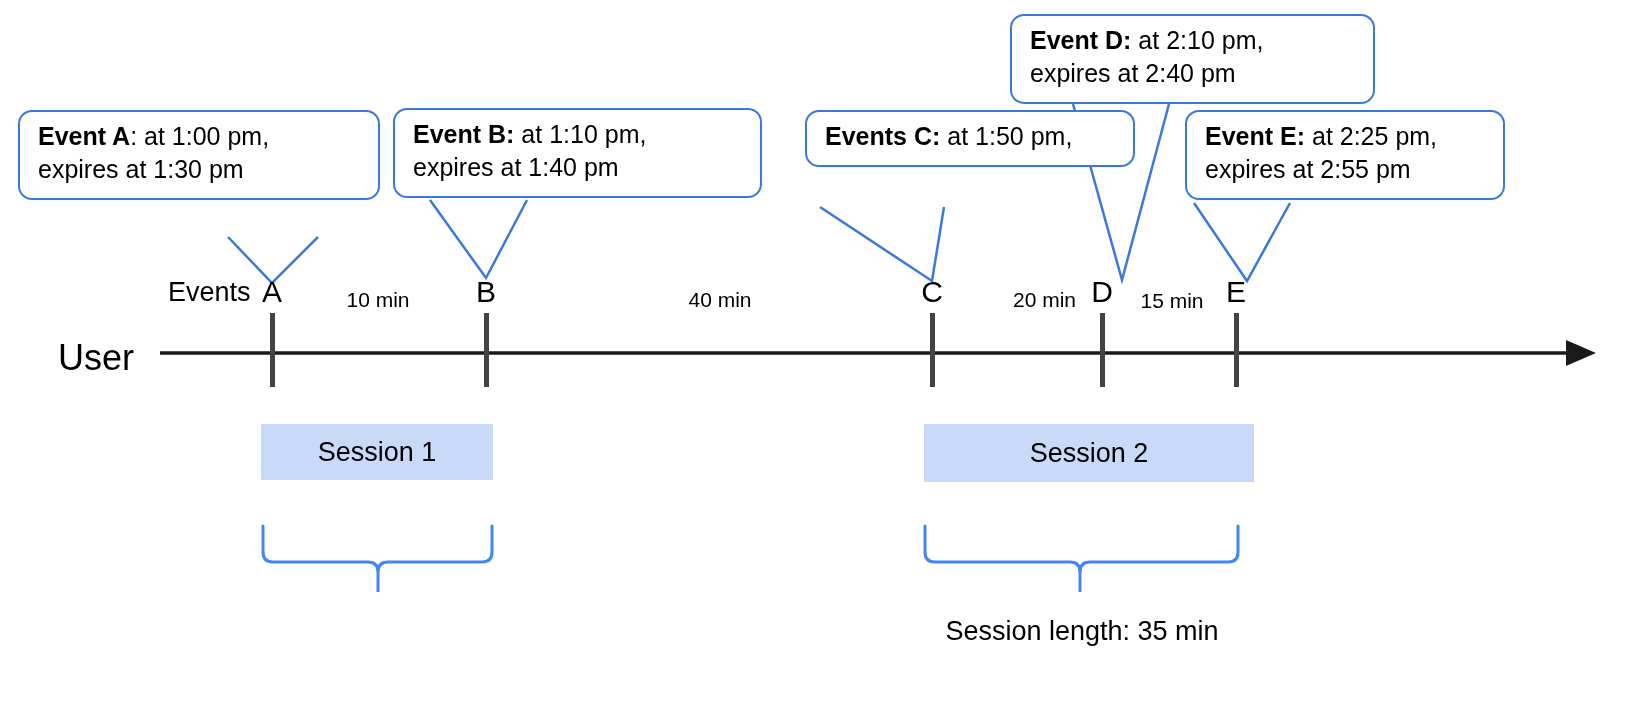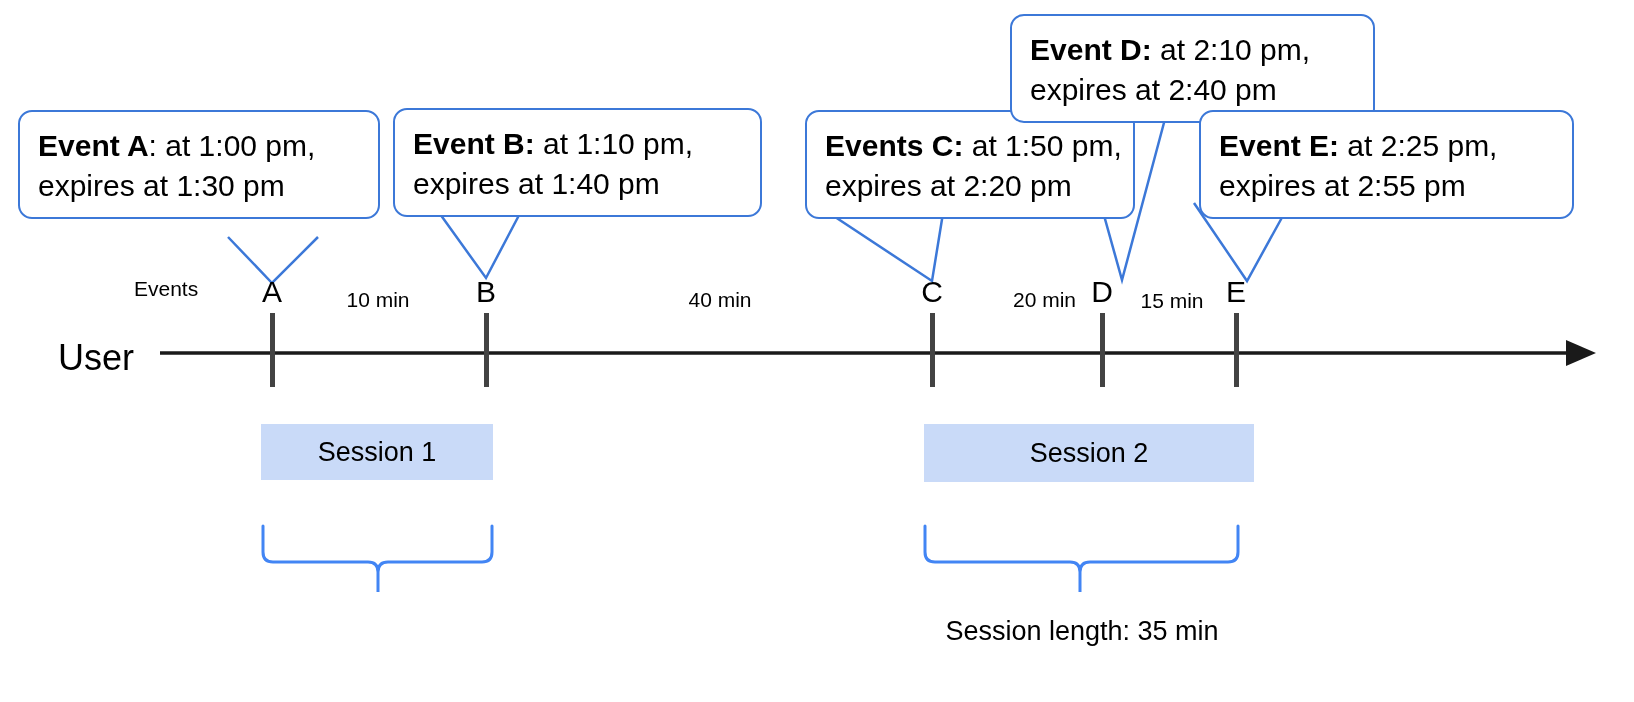--- a/index.html
+++ b/index.html
@@ -11,34 +11,34 @@
   #stage{position:absolute;inset:0;width:1634px;height:702px;}
   .svg-layer{position:absolute;left:0;top:0;width:1634px;height:702px;pointer-events:none;}
 
   
   .callout{
     position:absolute;
     background:#ffffff;
     border:2.5px solid #3c78d8;
     border-radius:14px;
     box-sizing:border-box;
-    padding:14px 16px 12px 18px;
-    font-size:30px;
+    padding:8px 16px 12px 18px;
+    font-size:25px;
     line-height:1.32;
     color:#000;
     z-index:3;
   }
   .callout b{font-weight:bold;}
   .callout .ln{white-space:nowrap;display:block;}
 
   
   .axis-label{
     position:absolute;font-size:30px;color:#000;z-index:2;white-space:nowrap;
   }
-  .events-label{position:absolute;font-size:21px;color:#000;z-index:2;white-space:nowrap;}
+  .events-label{position:absolute;font-size:27px;color:#000;z-index:2;white-space:nowrap;margin-left:34px;}
   .tick-letter{
     position:absolute;font-size:30px;color:#000;z-index:4;
     text-align:center;white-space:nowrap;
   }
   .gap-label{
     position:absolute;font-size:21px;color:#000;z-index:2;
     text-align:center;white-space:nowrap;
   }
 
   
@@ -103,29 +103,28 @@
     <span class="ln">expires at 1:30 pm</span>
   </div>
 
   <div class="callout" style="left:393px;top:108px;width:369px;">
     <span class="ln"><b>Event B:</b><span> at 1:10 pm,</span></span>
     <span class="ln">expires at 1:40 pm</span>
   </div>
 
   <div class="callout" style="left:805px;top:110px;width:330px;">
     <span class="ln"><b>Events C:</b><span> at 1:50 pm,</span></span>
-    <span class="ln">expires at 2:20 pm</span>
   </div>
 
   <div class="callout" style="left:1010px;top:14px;width:365px;">
     <span class="ln"><b>Event D:</b><span> at 2:10 pm,</span></span>
     <span class="ln">expires at 2:40 pm</span>
   </div>
 
-  <div class="callout" style="left:1185px;top:110px;width:375px;margin-left:14px;">
+  <div class="callout" style="left:1185px;top:110px;width:320px;">
     <span class="ln"><b>Event E:</b><span> at 2:25 pm,</span></span>
     <span class="ln">expires at 2:55 pm</span>
   </div>
 
   <div class="events-label" style="left:134px;top:277px;">Events</div>
   <div class="axis-label" style="left:58px;top:337px;font-size:36px;">User</div>
 
   <div class="tick-letter" style="left:252px;top:275px;width:40px;">A</div>
   <div class="tick-letter" style="left:466px;top:275px;width:40px;">B</div>
   <div class="tick-letter" style="left:912px;top:275px;width:40px;">C</div>

